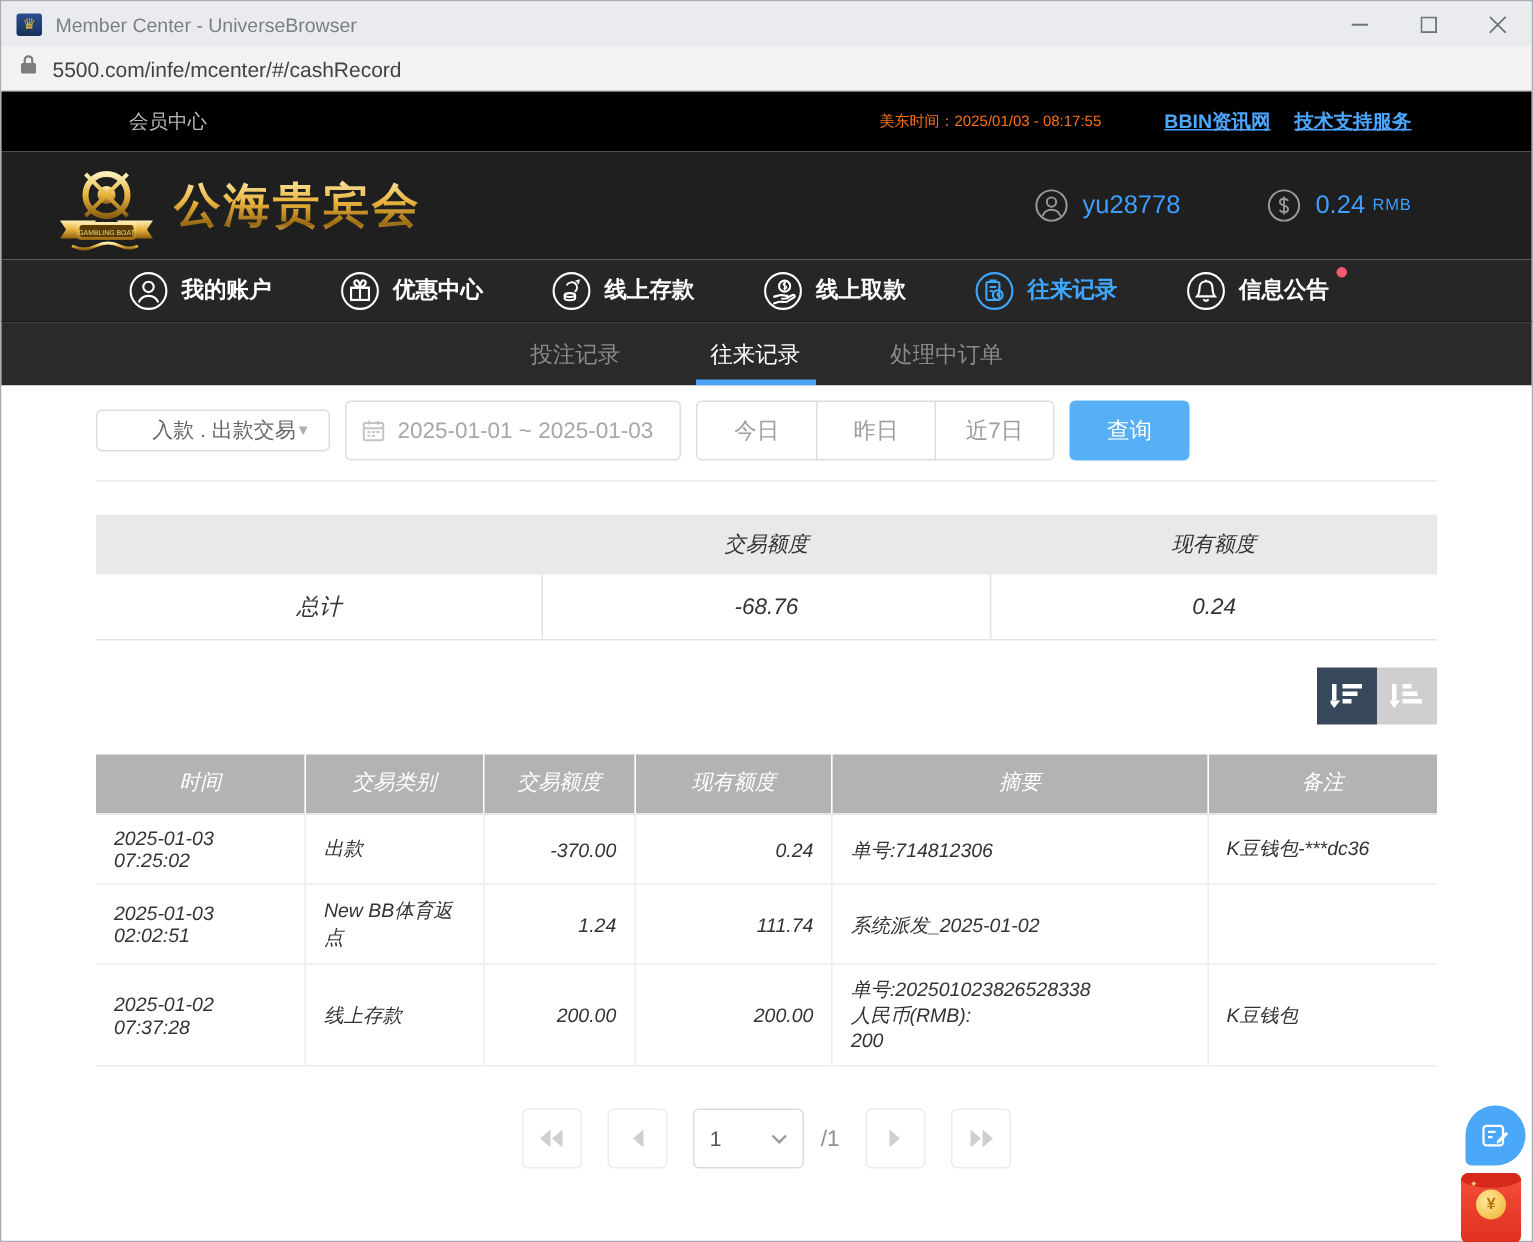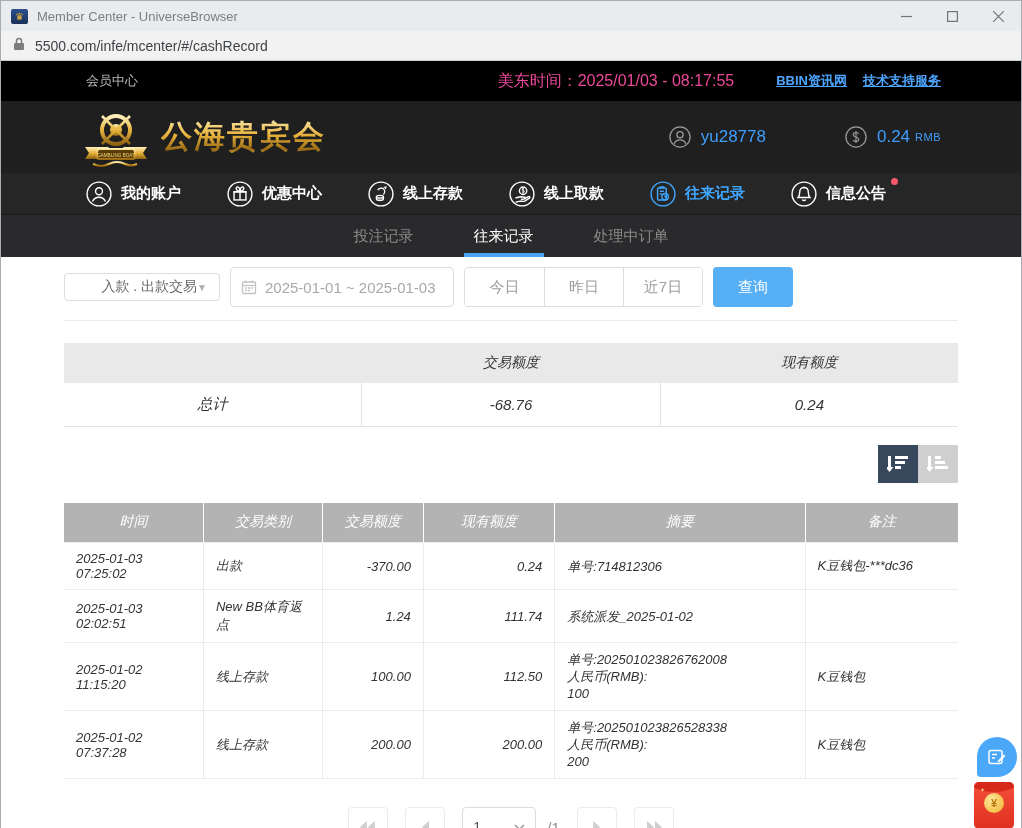--- a/index.html
+++ b/index.html
@@ -12,24 +12,24 @@
   .app-icon { width:17px; height:15px; border-radius:2px; background:linear-gradient(180deg,#2d4f8f,#173057); color:#e8b33c; font-size:10px; line-height:15px; text-align:center; margin-right:9px; }
   .win-title { font-size:13px; color:#7b7f85; flex:1 1 auto; }
   .win-controls { display:flex; height:30px; }
   .win-btn { width:46px; height:30px; display:flex; align-items:center; justify-content:center; color:#6f7479; }
   .urlbar { height:30px; background:#f2f2f3; border-bottom:1px solid #c9cdd2; display:flex; align-items:center; padding:0 12px; flex:0 0 auto; }
   .url-text { font-size:14px; color:#3f4347; margin-left:10px; }
 
   
   .infobar { height:40px; background:#000; display:flex; align-items:center; padding:0 80px 0 85px; flex:0 0 auto; }
   .member-center { color:#b9b9b9; font-size:13px; flex:1 1 auto; }
-  .us-time { color:#ec4899; font-size:16px; margin-right:26px; }
+  .us-time { color:#f97316; font-size:10px; margin-right:26px; }
   .top-link { color:#4da6ff; font-size:13px; text-decoration:underline; margin-left:16px; font-weight:bold; }
 
-  .logobar { height:72px; background:#1f1f1f; display:flex; align-items:center; padding:0 80px 0 78px; flex:0 0 auto;gap:21px; }
+  .logobar { height:72px; background:#1f1f1f; display:flex; align-items:center; padding:0 80px 0 33px; flex:0 0 auto; }
   .logo { display:flex; align-items:center; flex:1 1 auto; }
   .logo-text { font-size:31px; font-weight:bold; margin-left:8px; letter-spacing:2px;
     background:linear-gradient(180deg,#fdf0b9 0%,#e8b33c 45%,#9a6a14 80%,#f4d87c 100%);
     -webkit-background-clip:text; background-clip:text; -webkit-text-fill-color:transparent; color:#e0ac3a; }
   .acct { display:flex; align-items:center; color:#3f9eff; }
   .acct-ico { width:22px; height:22px; margin-right:10px; color:#9a9a9a; }
   .username { font-size:17px; }
   .balance-wrap { margin-left:58px; display:flex; align-items:center; }
   .balance { font-size:17px; }
   .currency { font-size:11px; margin-left:5px; letter-spacing:.5px; }
@@ -354,30 +354,20 @@
         </tr>
         <tr>
           <td>2025-01-03 02:02:51</td>
           <td>New BB体育返点</td>
           <td class="num">1.24</td>
           <td class="num">111.74</td>
           <td class="pre">系统派发_2025-01-02</td>
           <td></td>
         </tr>
         <tr>
-          <td>2025-01-02 11:15:20</td>
-          <td>线上存款</td>
-          <td class="num">100.00</td>
-          <td class="num">112.50</td>
-          <td class="pre">单号:202501023826762008
-人民币(RMB):
-100</td>
-          <td>K豆钱包</td>
-        </tr>
-        <tr>
           <td>2025-01-02 07:37:28</td>
           <td>线上存款</td>
           <td class="num">200.00</td>
           <td class="num">200.00</td>
           <td class="pre">单号:202501023826528338
 人民币(RMB):
 200</td>
           <td>K豆钱包</td>
         </tr>
       </tbody>

